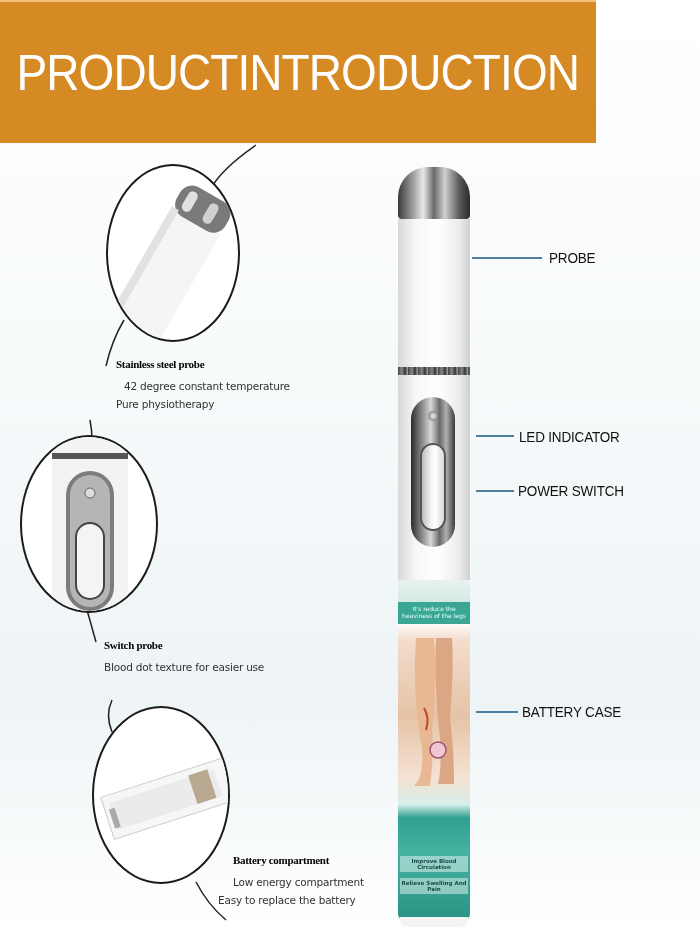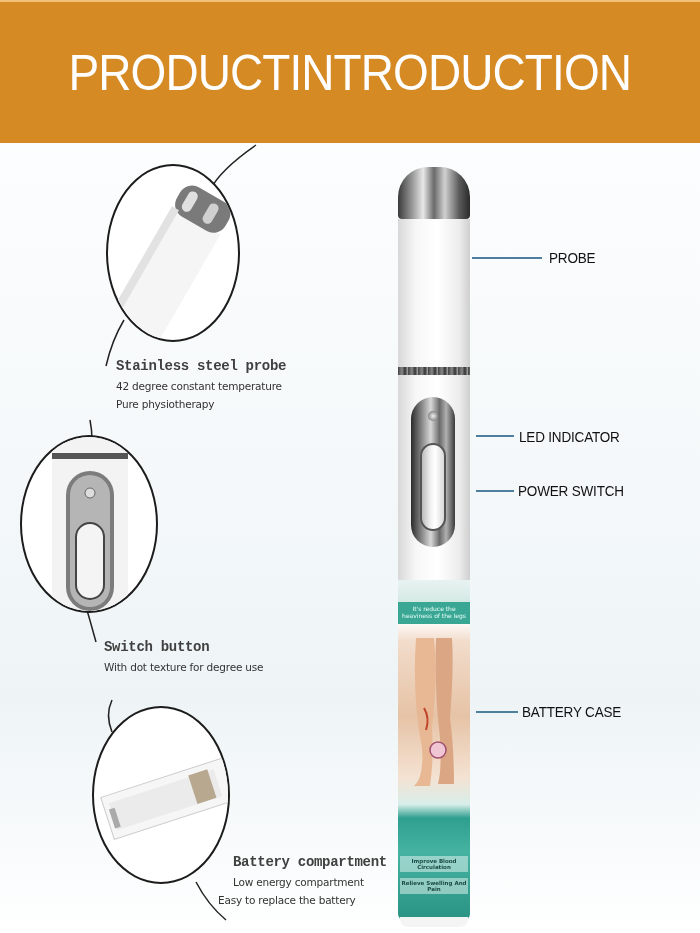--- a/index.html
+++ b/index.html
@@ -3,34 +3,34 @@
   <meta charset="utf-8">
   <style>
     * { margin: 0; padding: 0; box-sizing: border-box; }
     html, body { width: 700px; height: 933px; overflow: hidden; }
     body {
       position: relative;
       background: linear-gradient(180deg, #ffffff 0%, #f7fafb 40%, #eef4f6 75%, #ffffff 100%);
       font-family: "Liberation Sans", sans-serif;
     }
     .banner {
-      position: absolute; left: 0; top: 0; width: 700px; height: 143px;
+      position: absolute; left: 0; top: 0; width: 596px; height: 143px;
       background: #d68a24;
       border-top: 2px solid #f0c27a;
       display: flex; align-items: center; justify-content: center;
     }
     .banner-title {
       color: #ffffff; font-size: 50px; letter-spacing: -1px;
       font-family: "Liberation Sans", sans-serif; font-weight: 400;
       transform: scaleX(0.92);
     }
     .lines { position: absolute; left: 0; top: 0; width: 700px; height: 933px; }
     .callout-title {
-      position: absolute; font-weight: 700; font-size: 14px; color: #404040;
-      font-family: Liberation Mono, monospace; letter-spacing: -0.3px;
+      position: absolute; font-weight: 700; font-size: 11px; color: #000000;
+      font-family: Liberation Serif, serif; letter-spacing: -0.3px;
     }
     .callout-desc {
       position: absolute; font-size: 10.5px; color: #333;
       font-family: "DejaVu Sans", sans-serif; letter-spacing: -0.2px;
     }
     .part-label {
       position: absolute; font-size: 15px; color: #111;
       font-family: "Liberation Sans", sans-serif; letter-spacing: -0.2px;
       transform: scaleX(0.9); transform-origin: left center;
     }
@@ -144,25 +144,25 @@
     <g transform="rotate(-18 70 90)">
       <rect x="10" y="70" width="130" height="44" fill="#f6f6f6" stroke="#ccc"></rect>
       <rect x="16" y="78" width="110" height="28" fill="#ebebeb"></rect>
       <rect x="100" y="76" width="20" height="30" fill="#b8a890"></rect>
       <rect x="14" y="84" width="6" height="20" fill="#aaa"></rect>
     </g>
   </svg>
 </div>
 
 <div class="callout-title" style="left:116px; top:358px;">Stainless steel probe</div>
-<div class="callout-desc" style="left:116px; top:380px;">42 degree constant temperature</div>
+<div class="callout-desc" style="left:124px; top:380px;">42 degree constant temperature</div>
 <div class="callout-desc" style="left:116px; top:398px;text-align:center;">Pure physiotherapy</div>
 
-<div class="callout-title" style="left:104px; top:639px;">Switch button</div>
-<div class="callout-desc" style="left:104px; top:661px;">With dot texture for degree use</div>
+<div class="callout-title" style="left:104px; top:639px;">Switch probe</div>
+<div class="callout-desc" style="left:104px; top:661px;">Blood dot texture for easier use</div>
 
 <div class="callout-title" style="left:233px; top:854px;">Battery compartment</div>
 <div class="callout-desc" style="left:233px; top:876px;">Low energy compartment</div>
 <div class="callout-desc" style="left:218px; top:894px;">Easy to replace the battery</div>
 
 <div class="pen">
   <div class="pen-tip"></div>
   <div class="pen-upper"></div>
   <div class="pen-ring"></div>
   <div class="pen-mid"></div>

